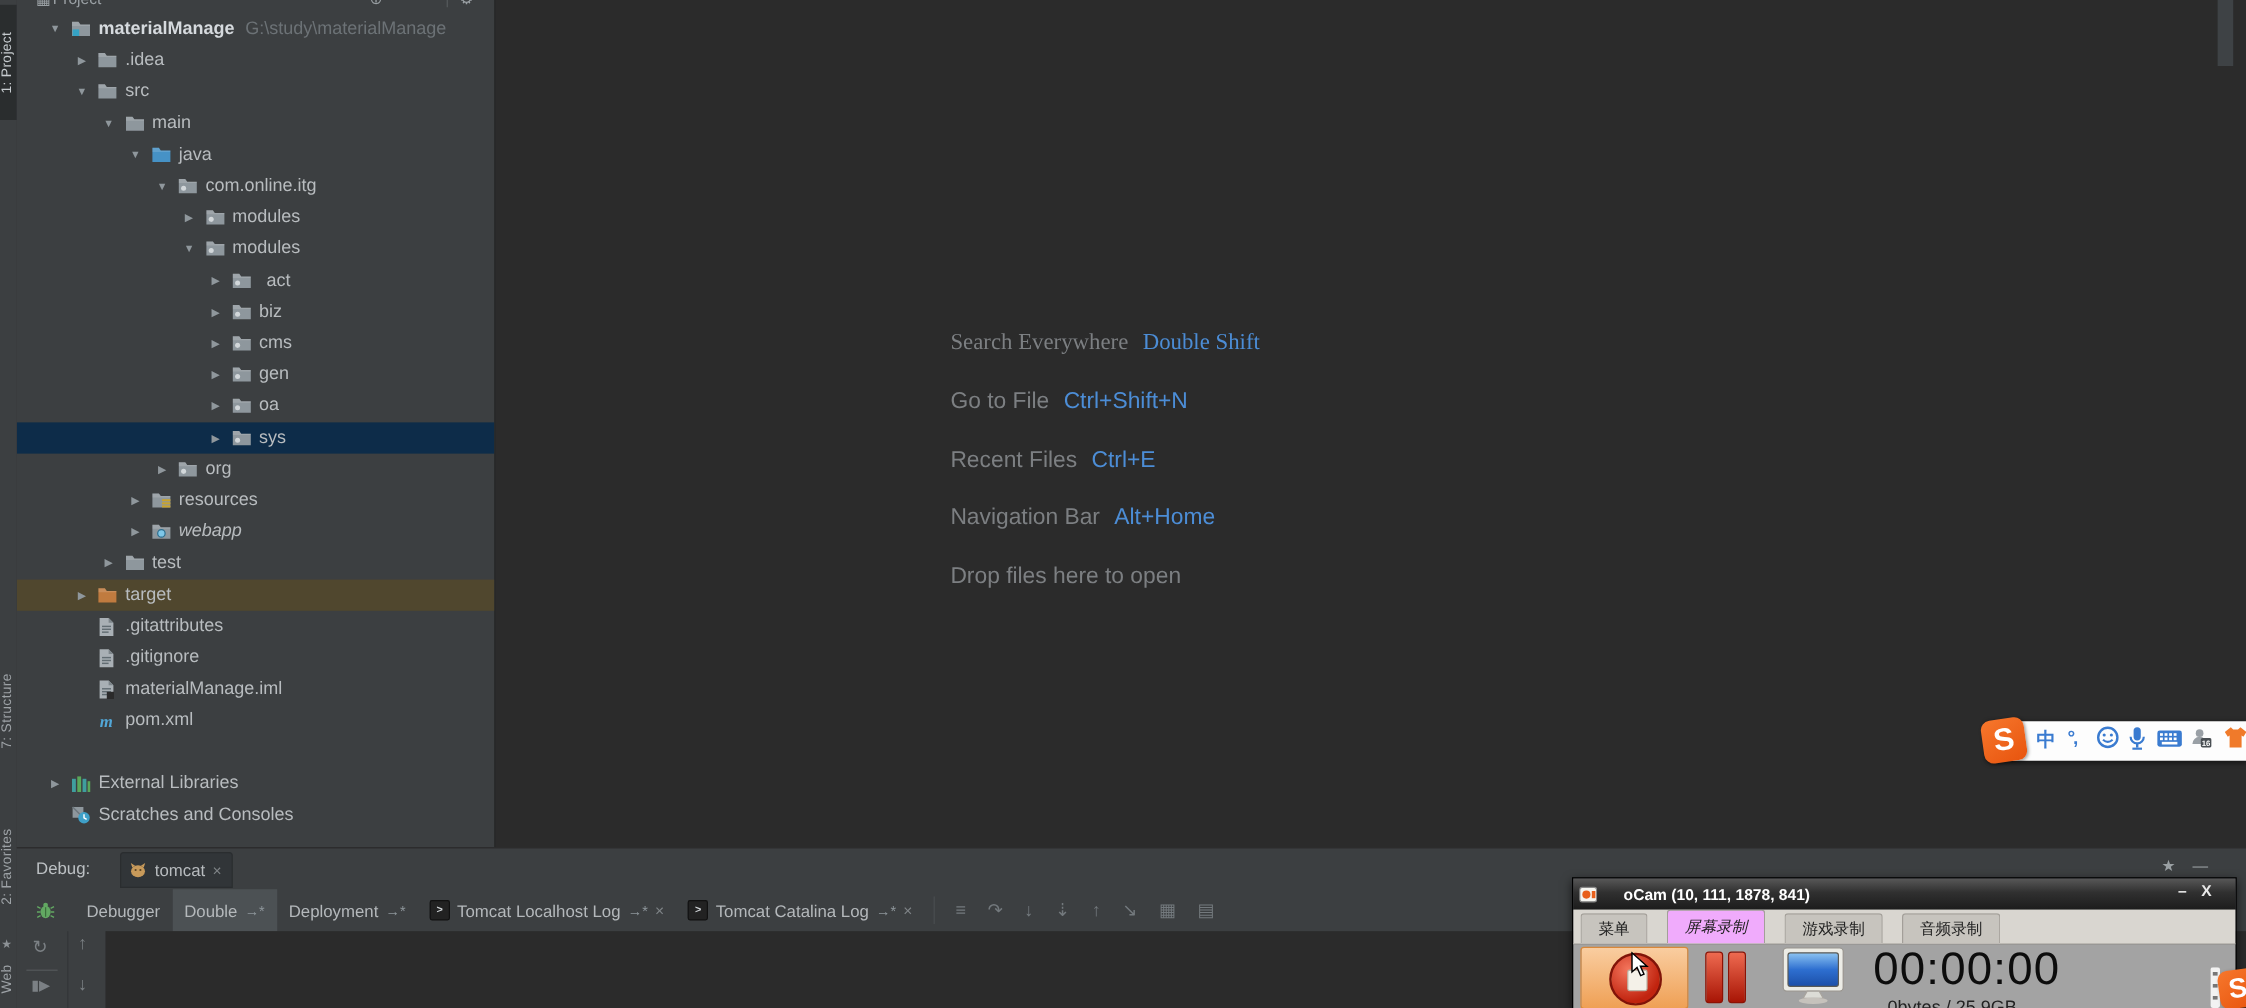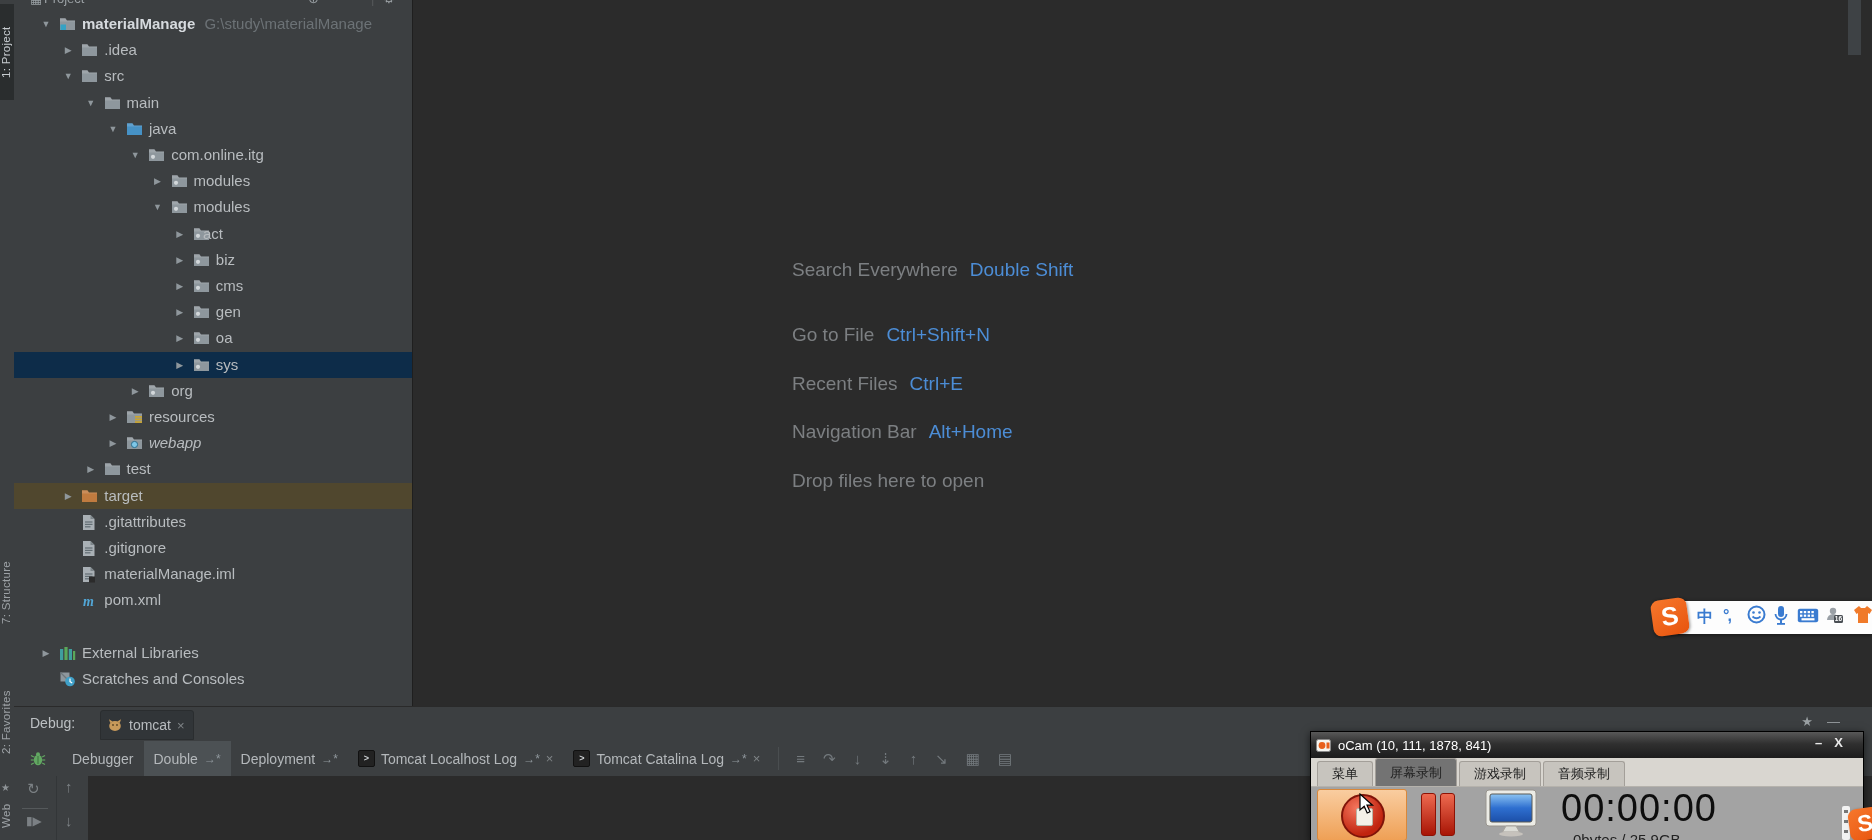--- a/index.html
+++ b/index.html
@@ -55,25 +55,25 @@
   #debug-body{position:absolute;left:0;top:69px;width:100%;height:65px;}
   #gut1{position:absolute;left:0;top:0;width:42px;height:65px;border-right:1px solid #333638;}
   #gut2{position:absolute;left:42px;top:0;width:32px;height:65px;border-right:1px solid #333638;}
   #console{position:absolute;left:74px;top:0;right:0;height:65px;background:#2b2b2b;}
   .gico{position:absolute;color:#7b8084;font-size:15px;}
   .gsep{position:absolute;left:8px;width:26px;height:1px;background:#55595b;}
 
   
   #ocam{left:1310px;top:731px;width:552px;height:109px;overflow:hidden;border:1px solid #000;box-shadow:0 2px 8px rgba(0,0,0,.6);}
   #ocam-title{position:absolute;left:0;top:0;width:100%;height:26px;background:linear-gradient(#585858,#303030 45%,#1c1c1c);display:flex;align-items:center;padding-left:5px;box-sizing:border-box;}
-  #ocam-title-text{color:#fff;font-weight:normal;font-size:13px;margin-left:7px;}
+  #ocam-title-text{color:#fff;font-weight:bold;font-size:13px;margin-left:22px;}
   #ocam-btns{position:absolute;right:8px;top:3px;color:#e8e8e8;font-size:13px;font-weight:bold;letter-spacing:12px;}
   #ocam-tabs{position:absolute;left:0;top:26px;width:100%;height:29px;background:#d9d6d0;display:flex;align-items:flex-end;padding-left:6px;box-sizing:border-box;border-bottom:1px solid #b5b2ac;}
-  .otab{height:24px;line-height:24px;padding:0 14px;font-size:13px;color:#222;background:#c7c4be;border:1px solid #a39f99;border-bottom:none;border-radius:3px 3px 0 0;margin-right:2px;}
-  .otab.selected{background:#737373;height:27px;line-height:27px;}
+  .otab{height:24px;line-height:24px;padding:0 14px;font-size:13px;color:#222;background:#c7c4be;border:1px solid #a39f99;border-bottom:none;border-radius:3px 3px 0 0;margin-right:16px;}
+  .otab.selected{background:#f0abfc;height:27px;line-height:27px;font-style:italic;}
   #ocam-content{position:absolute;left:0;top:55px;width:100%;height:54px;background:#a3a3a3;}
   #rec-btn{position:absolute;left:6px;top:2px;width:88px;height:50px;background:linear-gradient(#f9cda0,#efa055);border:1px solid #d9883a;border-radius:3px;}
   #rec-circle{position:absolute;left:23px;top:4px;width:40px;height:40px;border-radius:50%;background:radial-gradient(circle at 35% 30%,#f4765d,#c1240f 70%);border:2px solid #801409;}
   #rec-square{position:absolute;left:13px;top:12px;width:15px;height:16px;background:#f4f1e8;border:1px solid #b9b4a6;border-radius:2px;}
   .pausebar{position:absolute;top:6px;width:13px;height:41px;border-radius:3px;background:linear-gradient(180deg,#ee6a50,#a81505);border:1px solid #8d1204;}
   #ocam-time{position:absolute;left:250px;top:0px;font-size:38px;color:#0d0d0d;letter-spacing:1px;}
   #ocam-size{position:absolute;left:262px;top:44px;font-size:15px;color:#222;}
 
   
   #sogou{left:1655px;top:601px;width:217px;height:33px;background:#fdfdfd;border-radius:4px 0 0 4px;box-shadow:0 1px 4px rgba(0,0,0,.5);}
@@ -197,21 +197,21 @@
         </div>
         <div class="trow" style="top: 209.6px;">
           <span class="tarrow" style="left: 159.8px;">▶</span>
           <span class="ticon" style="left: 178.8px;">
             <svg width="17" height="15" viewBox="0 0 17 15">
               <path d="M1 2.2 h5.4 l1.6 2.2 H16 v9.6 H1 z" fill="#8e979d"></path>
               <path d="M1 2.2 h5.4 l1.6 2.2 H16 v1.2 H1 z" fill="rgba(255,255,255,.14)"></path>
               <circle cx="5" cy="9.8" r="2.1" fill="#d2d7da"></circle>
             </svg>
           </span>
-          <span class="tlabel" style="left: 189px;">act</span>
+          <span class="tlabel" style="left: 208px;">act</span>
         </div>
         <div class="trow" style="top: 235.8px;">
           <span class="tarrow" style="left: 159.8px;">▶</span>
           <span class="ticon" style="left: 178.8px;">
             <svg width="17" height="15" viewBox="0 0 17 15">
               <path d="M1 2.2 h5.4 l1.6 2.2 H16 v9.6 H1 z" fill="#8e979d"></path>
               <path d="M1 2.2 h5.4 l1.6 2.2 H16 v1.2 H1 z" fill="rgba(255,255,255,.14)"></path>
               <circle cx="5" cy="9.8" r="2.1" fill="#d2d7da"></circle>
             </svg>
           </span>
@@ -390,21 +390,21 @@
               <path d="M11 7.6 v3 l2.2 1.3" stroke="#fff" stroke-width="1.2" fill="none"></path>
             </svg>
           </span>
           <span class="tlabel" style="left: 68px;">Scratches and Consoles</span>
         </div>
       </div>
   </div>
 
   <div id="editor" class="abs">
     <div id="shortcuts">
-        <div class="shortcut-line" style="top: 259px;"><span class="sc-label">Search Everywhere</span><span class="sc-keys">Double Shift</span></div>
+        <div class="shortcut-line" style="top: 275px; font-family: Liberation Serif, serif;"><span class="sc-label">Search Everywhere</span><span class="sc-keys">Double Shift</span></div>
         <div class="shortcut-line" style="top: 324px;"><span class="sc-label">Go to File</span><span class="sc-keys">Ctrl+Shift+N</span></div>
         <div class="shortcut-line" style="top: 373px;"><span class="sc-label">Recent Files</span><span class="sc-keys">Ctrl+E</span></div>
         <div class="shortcut-line" style="top: 421px;"><span class="sc-label">Navigation Bar</span><span class="sc-keys">Alt+Home</span></div>
       </div>
     <div class="shortcut-line" style="top:470px">
       <span class="sc-label">Drop files here to open</span>
     </div>
   </div>
   <div id="right-scroll" class="abs"></div>
 

